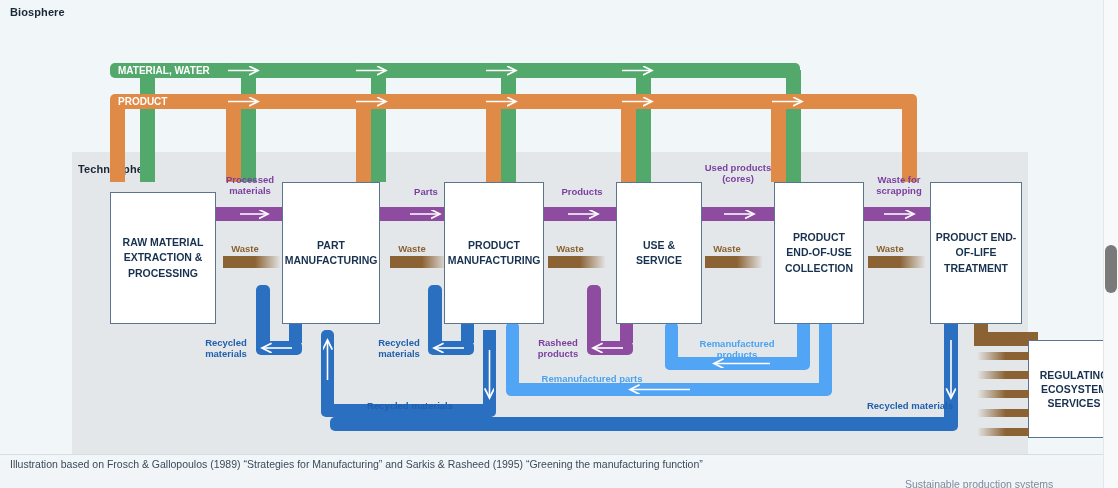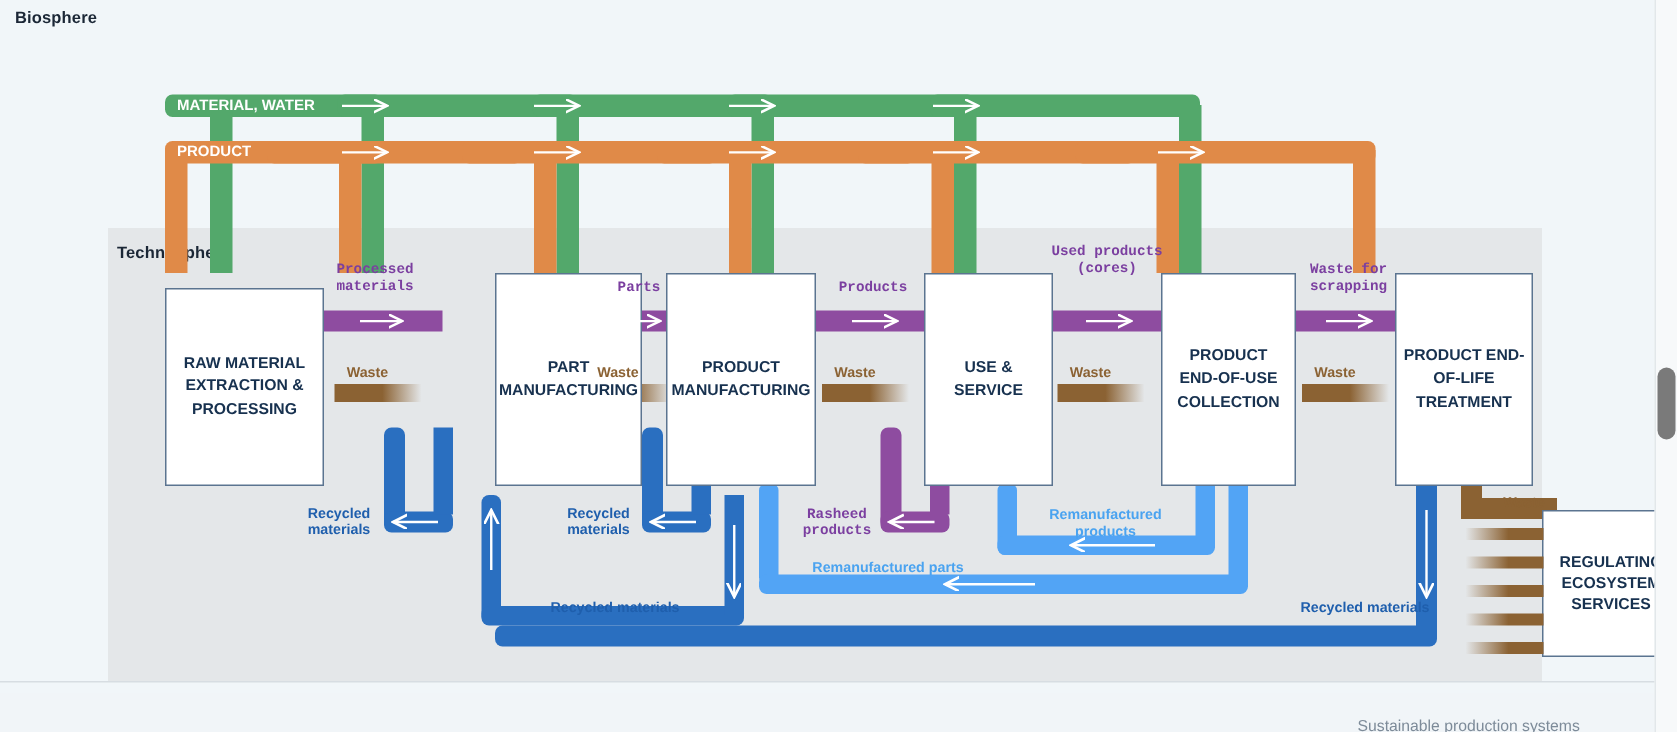--- a/index.html
+++ b/index.html
@@ -38,21 +38,21 @@
   
   .c-green{background:#53a86b;}
   .c-orange{background:#e08a48;}
   .c-purple{background:#8e4ca0;}
   .c-dblue{background:#2a6fc0;}
   .c-lblue{background:#52a4f5;}
   .c-brown{background:#8b6233;}
 
   
   .flow-label{position:absolute;font-weight:bold;font-size:9.5px;line-height:1.2;text-align:center;z-index:35;}
-  .t-purple{color:#7b3fa0;font-family:Liberation Mono, monospace;}
+  .t-purple{color:#7b3fa0;}
   .t-brown{color:#8b6233;}
   .t-dblue{color:#1f5fad;}
   .t-lblue{color:#4aa3f0;}
 
   .inbar-label{position:absolute;font-weight:bold;font-size:10px;color:#ffffff;z-index:26;white-space:nowrap;}
 
   
   svg.arrows{position:absolute;left:0;top:0;width:1118px;height:488px;pointer-events:none;z-index:40;}
 
   
@@ -178,21 +178,21 @@
   <div class="bar c-dblue rnd" style="left:321px;top:330px;width:13px;height:86px;"></div>
   <div class="bar c-dblue rnd" style="left:321px;top:404px;width:175px;height:13px;"></div>
   <div class="bar c-dblue" style="left:483px;top:330px;width:13px;height:80px;"></div>
   <div class="flow-label t-dblue" style="left:355px;top:400px;width:110px;">Recycled materials</div>
 
   <div class="bar c-dblue rnd" style="left:330px;top:417px;width:628px;height:14px;"></div>
   <div class="bar c-dblue" style="left:944px;top:322px;width:14px;height:102px;"></div>
   <div class="flow-label t-dblue" style="left:855px;top:400px;width:110px;">Recycled materials</div>
 
   <div class="stage-box" id="box-raw" style="left:110px;top:192px;width:106px;height:132px;">RAW MATERIAL EXTRACTION &amp; PROCESSING</div>
-  <div class="stage-box" id="box-part" style="left:282px;top:182px;width:98px;height:142px;margin-left:48px;">PART MANUFACTURING</div>
+  <div class="stage-box" id="box-part" style="left:282px;top:182px;width:98px;height:142px;">PART MANUFACTURING</div>
   <div class="stage-box" id="box-prodmfg" style="left:444px;top:182px;width:100px;height:142px;">PRODUCT MANUFACTURING</div>
   <div class="stage-box" id="box-use" style="left:616px;top:182px;width:86px;height:142px;">USE &amp; SERVICE</div>
   <div class="stage-box" id="box-collect" style="left:774px;top:182px;width:90px;height:142px;">PRODUCT END-OF-USE COLLECTION</div>
   <div class="stage-box" id="box-eol" style="left:930px;top:182px;width:92px;height:142px;">PRODUCT END-OF-LIFE TREATMENT</div>
 
   <div class="eco-box" id="box-regulating">REGULATING ECOSYSTEM SERVICES</div>
 
   <svg class="arrows" viewBox="0 0 1118 488">
     <defs>
       <marker id="ahW" markerWidth="7" markerHeight="7" refX="6" refY="3" orient="auto">
@@ -233,18 +233,19 @@
 
       <line x1="327.5" y1="380" x2="327.5" y2="340"></line>
 
       <line x1="489.5" y1="350" x2="489.5" y2="398"></line>
 
       <line x1="951" y1="340" x2="951" y2="398"></line>
     </g>
   </svg>
 
   <div class="bottom-rule"></div>
+  <div class="caption">Illustration based on Frosch &amp; Gallopoulos (1989) “Strategies for Manufacturing” and Sarkis &amp; Rasheed (1995) “Greening the manufacturing function”</div>
   <div class="subcaption">Sustainable production systems</div>
 
   <div class="right-edge"></div>
   <div class="scroll-track"></div>
   <div class="scroll-thumb"></div>
 </div>
 
 </body></html>

